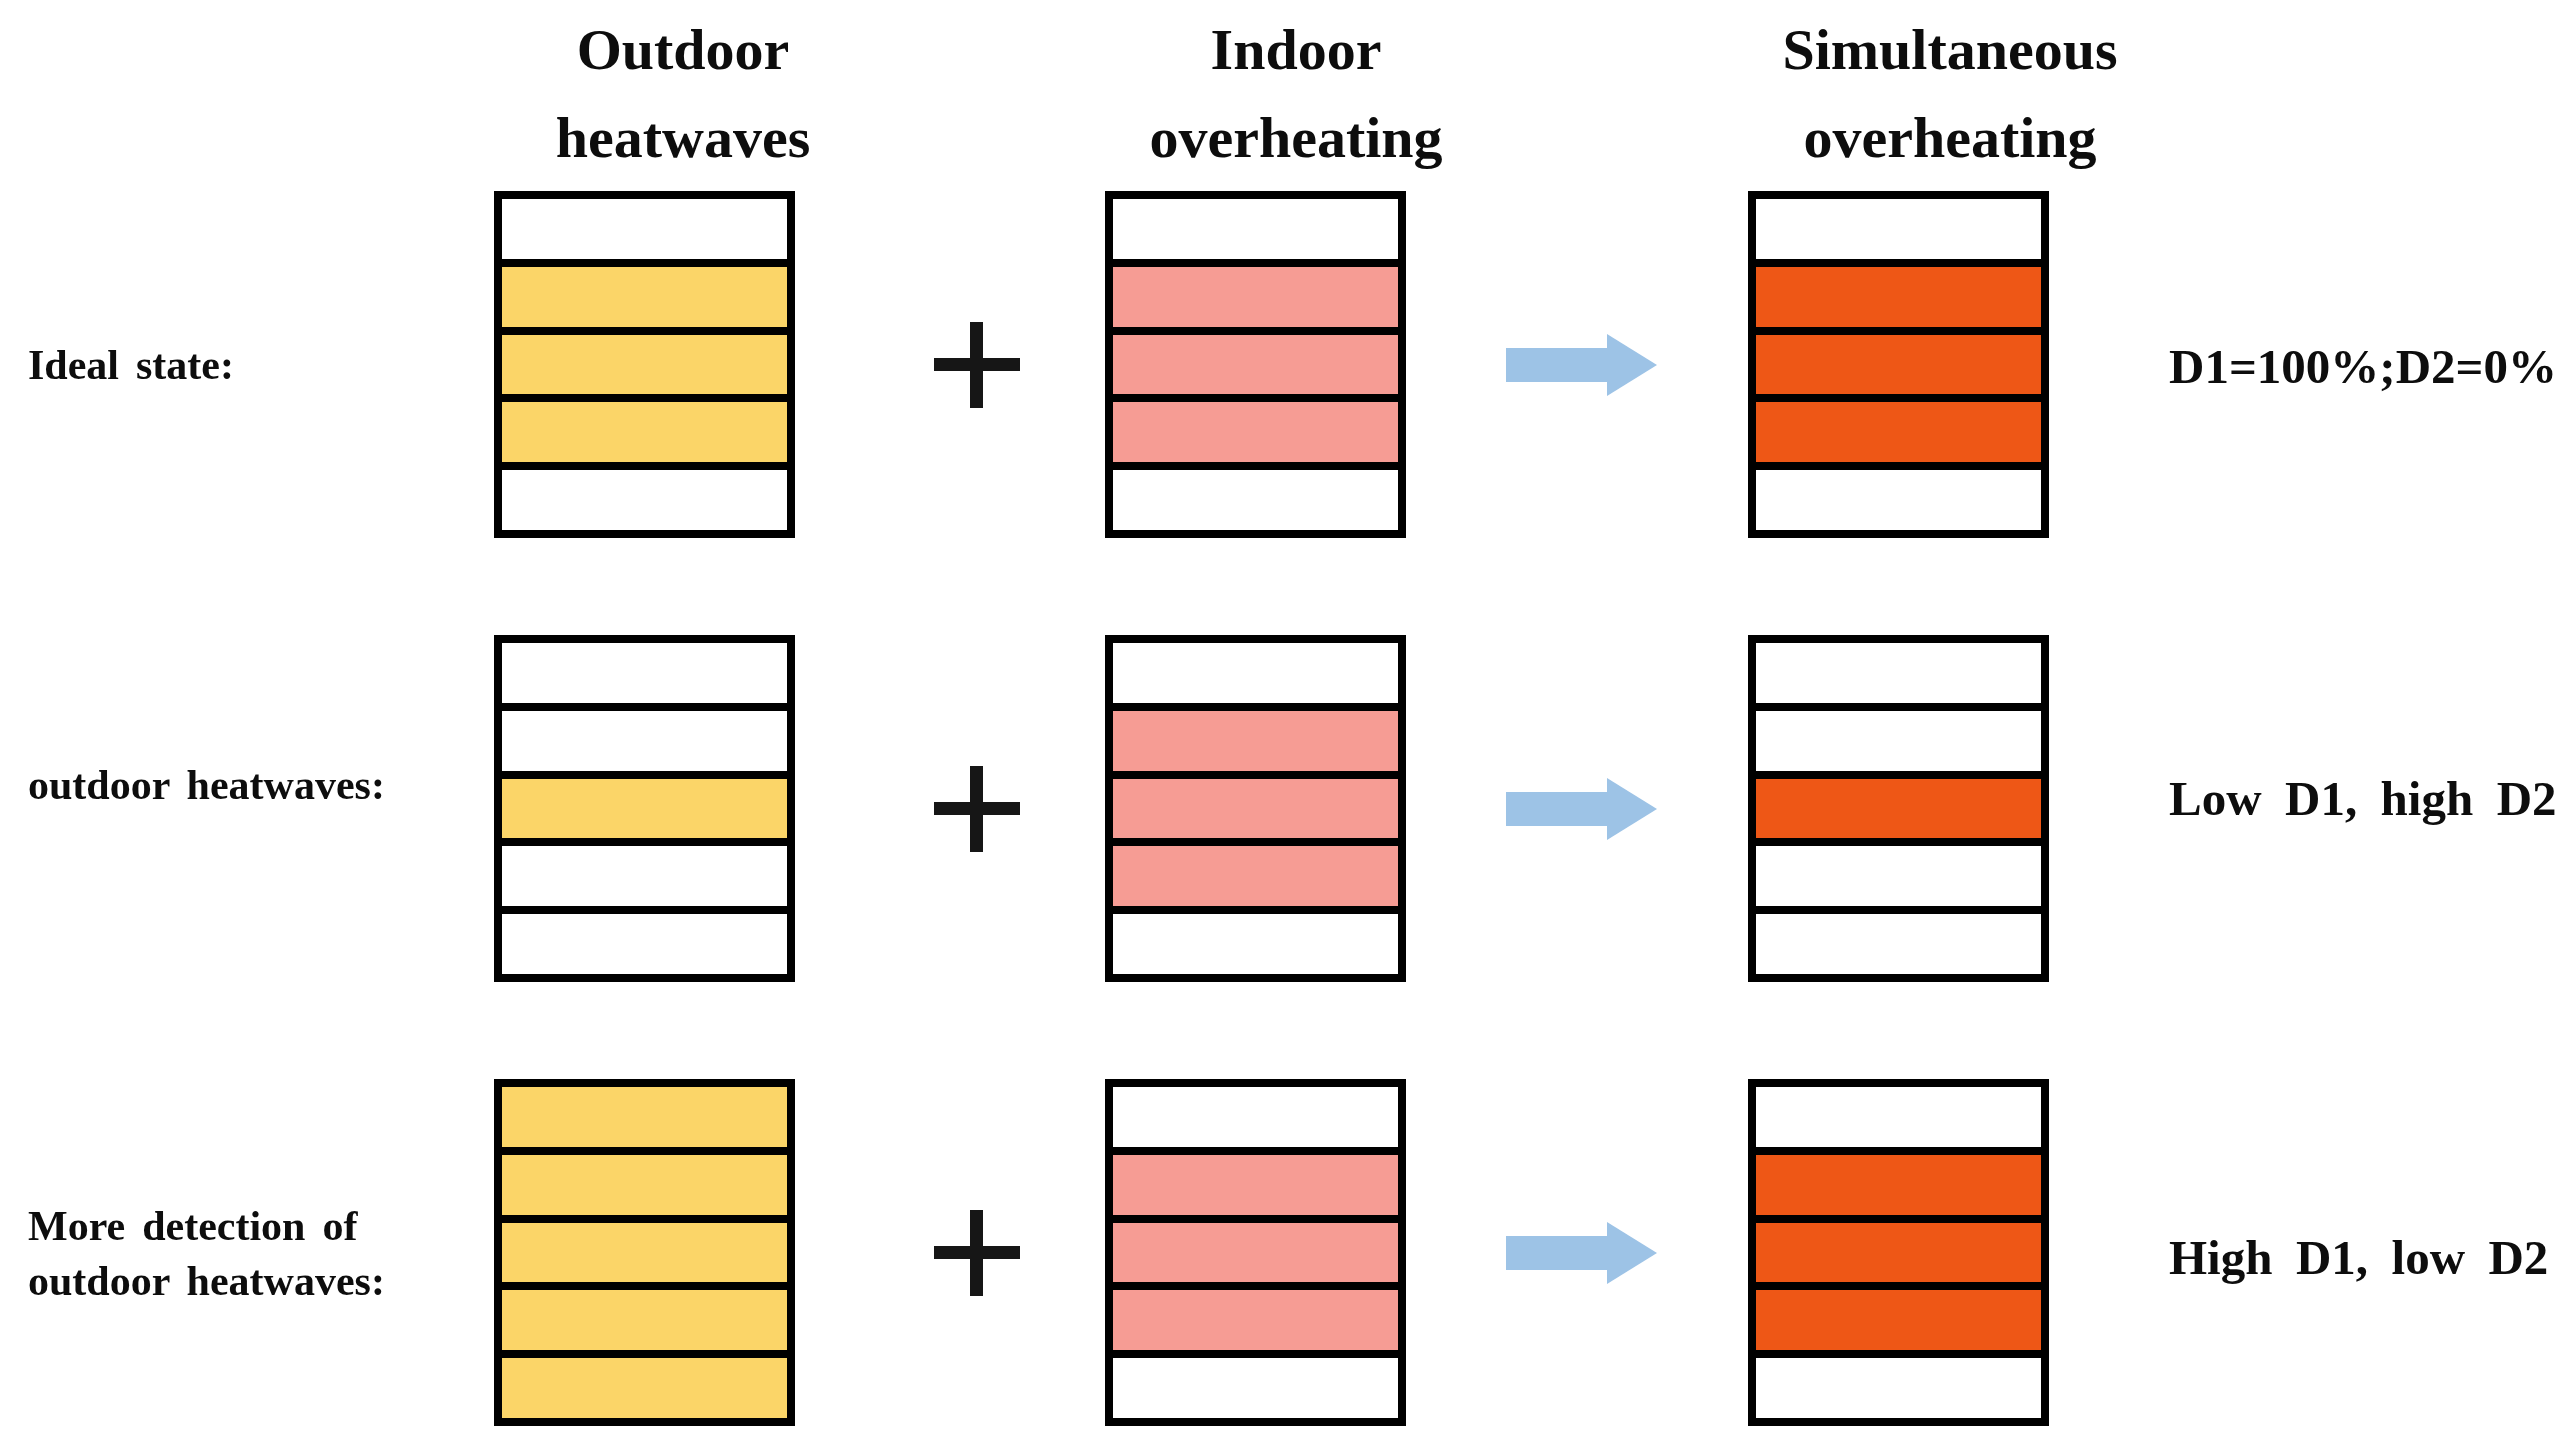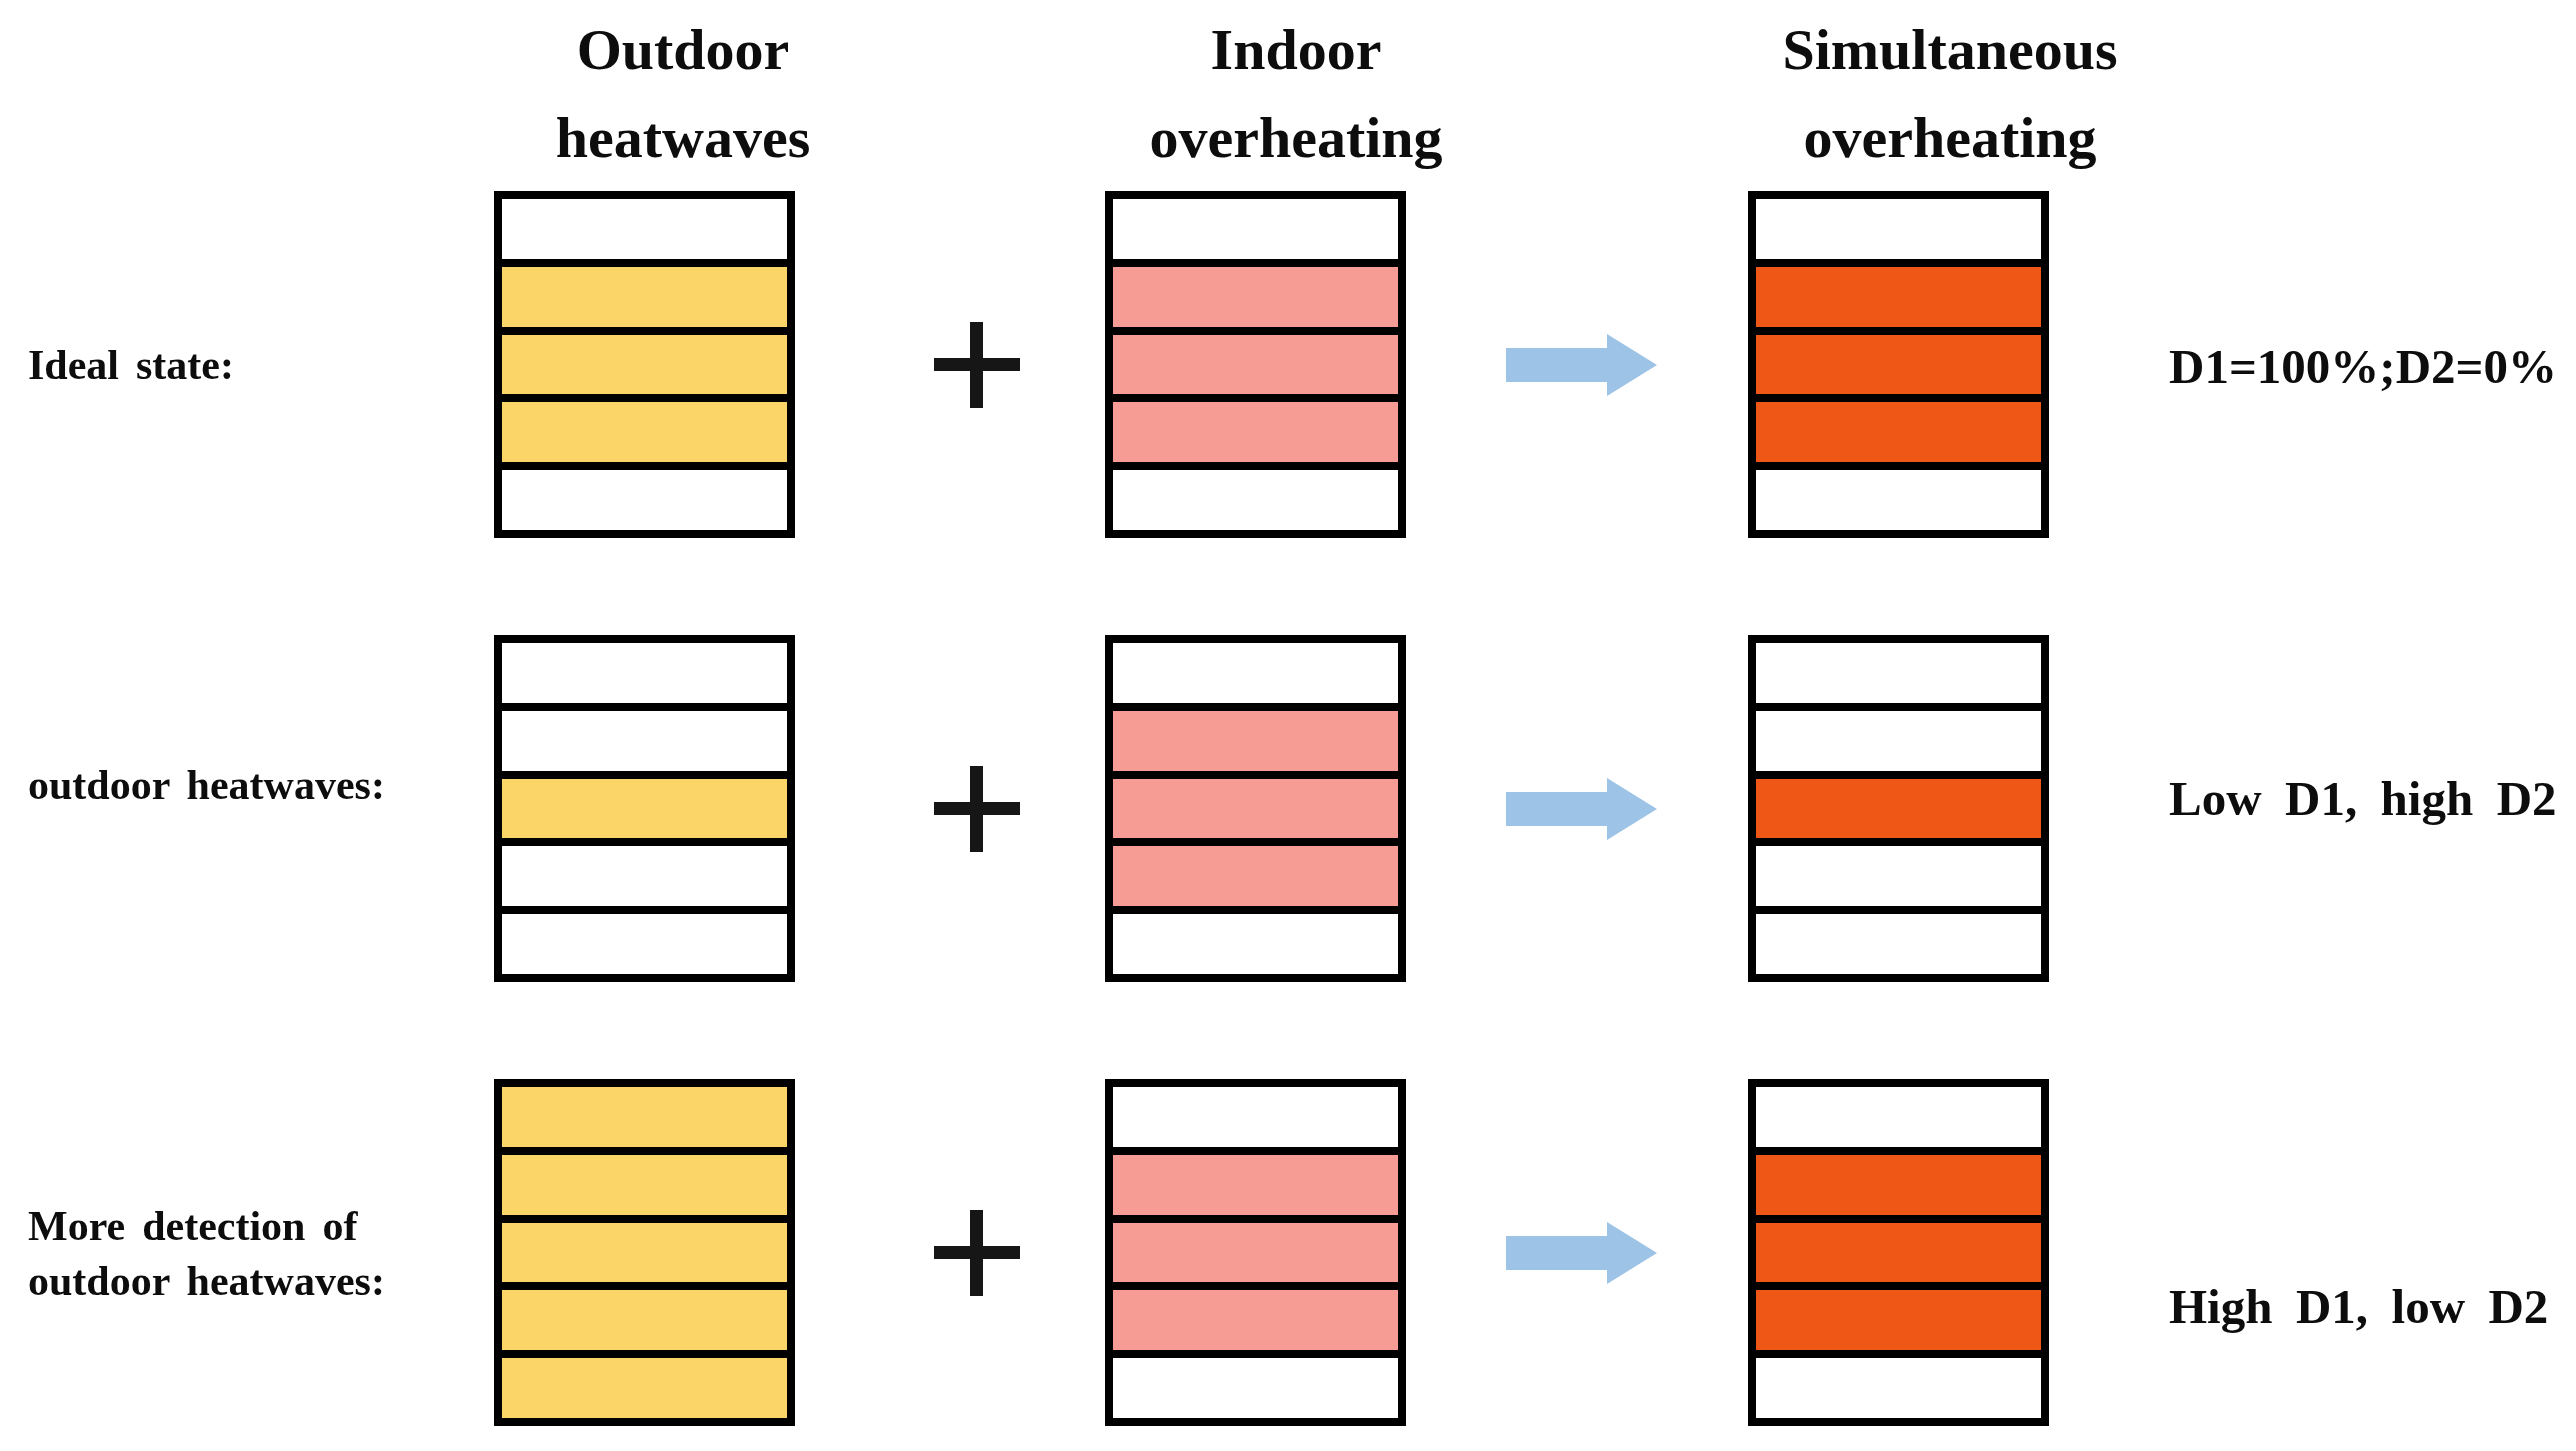--- a/index.html
+++ b/index.html
@@ -191,16 +191,16 @@
     <span class="arrow-body"></span>
     <span class="arrow-head"></span>
   </div>
   <div class="grid" style="left:1748px; top:1079px">
       <div class="segment" style="background-color: rgb(255, 255, 255);"></div>
       <div class="segment" style="background-color: rgb(238, 87, 22);"></div>
       <div class="segment" style="background-color: rgb(238, 87, 22);"></div>
       <div class="segment" style="background-color: rgb(238, 87, 22);"></div>
       <div class="segment" style="background-color: rgb(255, 255, 255);"></div>
     </div>
-  <div class="result-label" style="top:1281px">High D1, low D2</div>
+  <div class="result-label" style="top:1232px">High D1, low D2</div>
 
 </div>
 
 
 </body></html>

